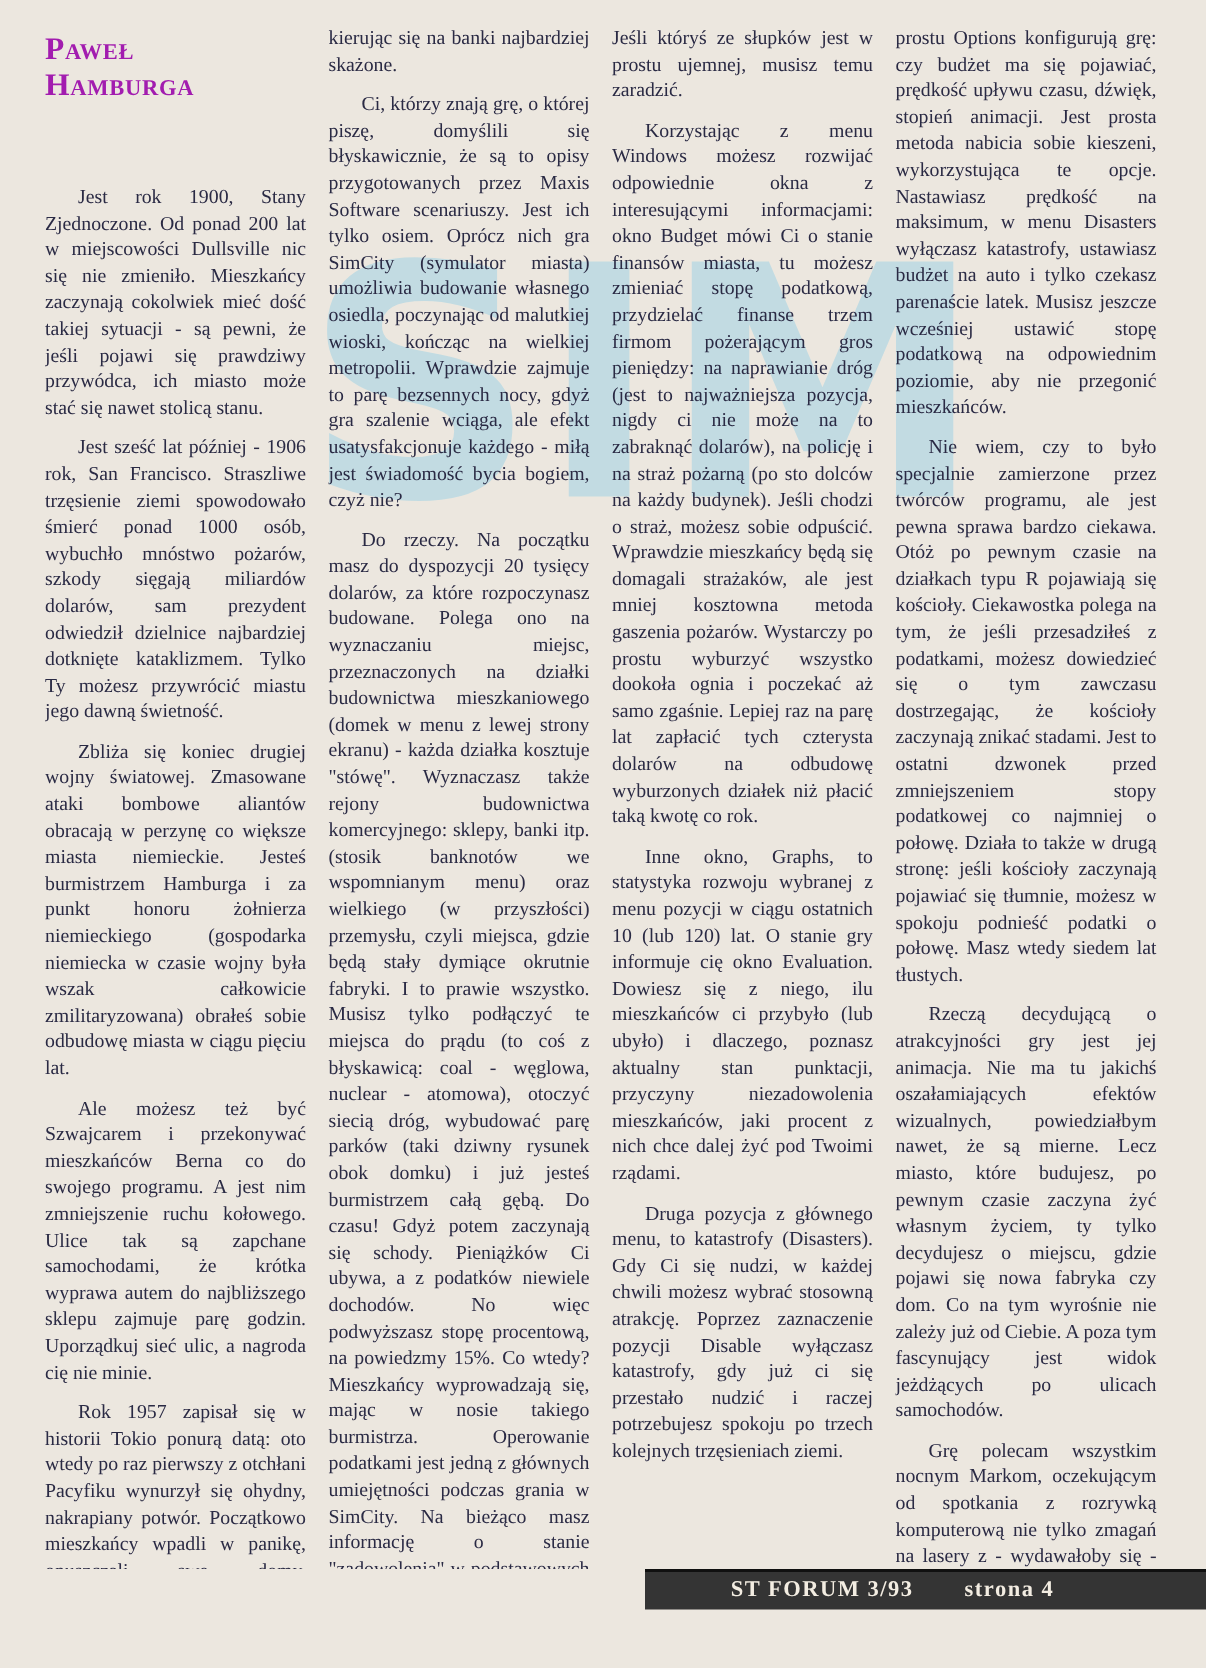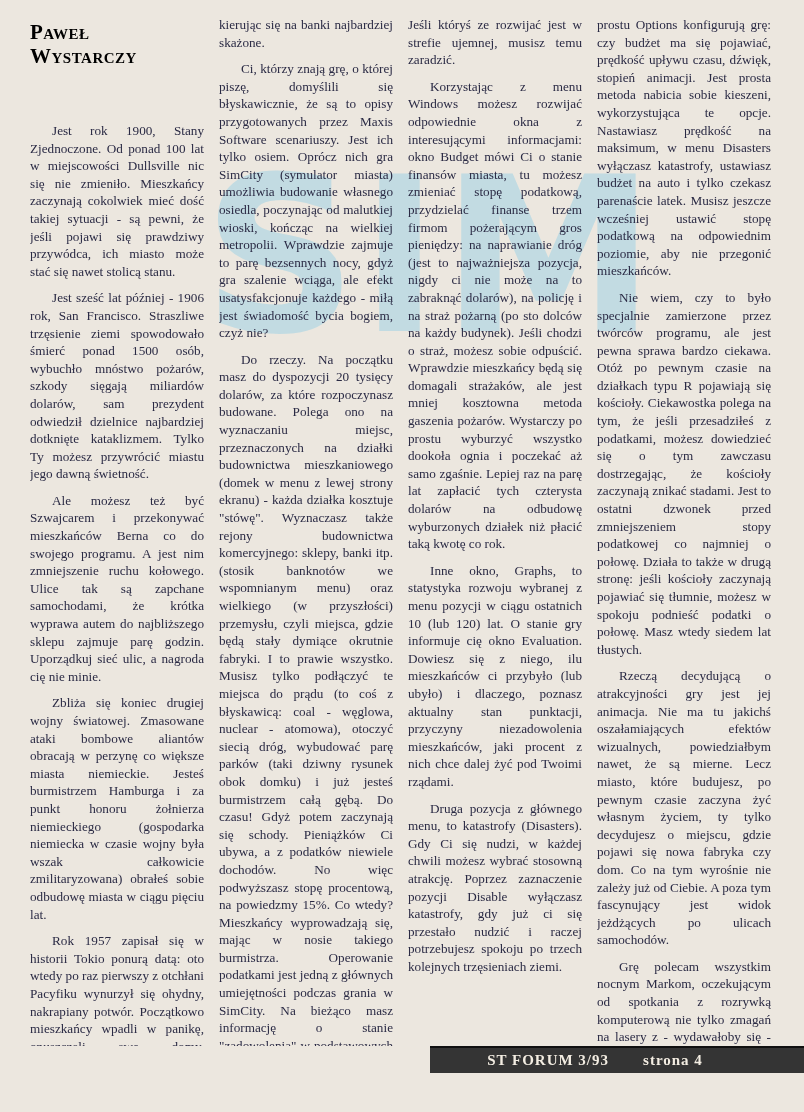--- a/index.html
+++ b/index.html
@@ -34,21 +34,21 @@
     hyphens:auto;-webkit-hyphens:auto;
     height:1030px;overflow:hidden;
   }
   .para{margin:0 0 9px 0;}
   .para.indent{text-indent:22px;}
   .para.cont{text-indent:0;}
   .author{
     margin:4px 0 54px 0;
     font-size:21px;line-height:24px;
     font-weight:bold;font-variant:small-caps;
-    letter-spacing:.5px;color:#000000;
+    letter-spacing:.5px;color:#a21caf;
     text-align:left;
   }
   
   .footer-bar{
     position:absolute;left:430px;right:0;top:1046px;height:27px;
     background:#343434;border-top:2px solid #101010;
     display:flex;align-items:center;justify-content:center;gap:34px;
     z-index:2;
     font-family:"Liberation Serif","DejaVu Serif",serif;
     font-weight:bold;font-size:15px;letter-spacing:1px;
@@ -63,37 +63,37 @@
 
   <div class="watermark">
     <span class="wm1">SIM</span>
   </div>
 
   <div class="content">
 
     <div class="col">
       <div class="author">
         <span>Paweł</span><br>
-        <span>Wystarczy</span>
+        <span>Hamburga</span>
       </div>
-      <p class="para indent">Jest rok 1900, Stany Zjednoczone. Od ponad 100 lat w miejscowości Dullsville nic się nie zmieniło. Mieszkańcy zaczynają cokolwiek mieć dość takiej sytuacji - są pewni, że jeśli pojawi się prawdziwy przywódca, ich miasto może stać się nawet stolicą stanu.</p>
-      <p class="para indent">Jest sześć lat później - 1906 rok, San Francisco. Straszliwe trzęsienie ziemi spowodowało śmierć ponad 1500 osób, wybuchło mnóstwo pożarów, szkody sięgają miliardów dolarów, sam prezydent odwiedził dzielnice najbardziej dotknięte kataklizmem. Tylko Ty możesz przywrócić miastu jego dawną świetność.</p>
+      <p class="para indent">Jest rok 1900, Stany Zjednoczone. Od ponad 200 lat w miejscowości Dullsville nic się nie zmieniło. Mieszkańcy zaczynają cokolwiek mieć dość takiej sytuacji - są pewni, że jeśli pojawi się prawdziwy przywódca, ich miasto może stać się nawet stolicą stanu.</p>
+      <p class="para indent">Jest sześć lat później - 1906 rok, San Francisco. Straszliwe trzęsienie ziemi spowodowało śmierć ponad 1000 osób, wybuchło mnóstwo pożarów, szkody sięgają miliardów dolarów, sam prezydent odwiedził dzielnice najbardziej dotknięte kataklizmem. Tylko Ty możesz przywrócić miastu jego dawną świetność.</p>
+      <p class="para indent">Zbliża się koniec drugiej wojny światowej. Zmasowane ataki bombowe aliantów obracają w perzynę co większe miasta niemieckie. Jesteś burmistrzem Hamburga i za punkt honoru żołnierza niemieckiego (gospodarka niemiecka w czasie wojny była wszak całkowicie zmilitaryzowana) obrałeś sobie odbudowę miasta w ciągu pięciu lat.</p>
       <p class="para indent">Ale możesz też być Szwajcarem i przekonywać mieszkańców Berna co do swojego programu. A jest nim zmniejszenie ruchu kołowego. Ulice tak są zapchane samochodami, że krótka wyprawa autem do najbliższego sklepu zajmuje parę godzin. Uporządkuj sieć ulic, a nagroda cię nie minie.</p>
-      <p class="para indent">Zbliża się koniec drugiej wojny światowej. Zmasowane ataki bombowe aliantów obracają w perzynę co większe miasta niemieckie. Jesteś burmistrzem Hamburga i za punkt honoru żołnierza niemieckiego (gospodarka niemiecka w czasie wojny była wszak całkowicie zmilitaryzowana) obrałeś sobie odbudowę miasta w ciągu pięciu lat.</p>
       <p class="para indent">Rok 1957 zapisał się w historii Tokio ponurą datą: oto wtedy po raz pierwszy z otchłani Pacyfiku wynurzył się ohydny, nakrapiany potwór. Początkowo mieszkańcy wpadli w panikę, opuszczali swe domy, wyjeżdżali na peryferia. Ale naukowcy szybko odgadli przyczynę niechcianych wizyt. Otóż potwór żywi się zanieczyszczeniami, produkowanymi przez przemysł i aby nie umrzeć z głodu, musi co jakiś czas nawiedzać miasto,</p>
     </div>
 
     <div class="col">
       <p class="para cont">kierując się na banki najbardziej skażone.</p>
       <p class="para indent">Ci, którzy znają grę, o której piszę, domyślili się błyskawicznie, że są to opisy przygotowanych przez Maxis Software scenariuszy. Jest ich tylko osiem. Oprócz nich gra SimCity (symulator miasta) umożliwia budowanie własnego osiedla, poczynając od malutkiej wioski, kończąc na wielkiej metropolii. Wprawdzie zajmuje to parę bezsennych nocy, gdyż gra szalenie wciąga, ale efekt usatysfakcjonuje każdego - miłą jest świadomość bycia bogiem, czyż nie?</p>
       <p class="para indent">Do rzeczy. Na początku masz do dyspozycji 20 tysięcy dolarów, za które rozpoczynasz budowane. Polega ono na wyznaczaniu miejsc, przeznaczonych na działki budownictwa mieszkaniowego (domek w menu z lewej strony ekranu) - każda działka kosztuje "stówę". Wyznaczasz także rejony budownictwa komercyjnego: sklepy, banki itp. (stosik banknotów we wspomnianym menu) oraz wielkiego (w przyszłości) przemysłu, czyli miejsca, gdzie będą stały dymiące okrutnie fabryki. I to prawie wszystko. Musisz tylko podłączyć te miejsca do prądu (to coś z błyskawicą: coal - węglowa, nuclear - atomowa), otoczyć siecią dróg, wybudować parę parków (taki dziwny rysunek obok domku) i już jesteś burmistrzem całą gębą. Do czasu! Gdyż potem zaczynają się schody. Pieniążków Ci ubywa, a z podatków niewiele dochodów. No więc podwyższasz stopę procentową, na powiedzmy 15%. Co wtedy? Mieszkańcy wyprowadzają się, mając w nosie takiego burmistrza. Operowanie podatkami jest jedną z głównych umiejętności podczas grania w SimCity. Na bieżąco masz informację o stanie "zadowolenia" w podstawowych działach gospodarki miasta. Na lewym marginesie ekranu znajduje się wykres słupkowy - każdy z trzech słupków opatrzony jest odpowiednią literką (R - zadowolenie mieszkańców, C - stopień inwestycji w rejonach komercji, I - rozwój przemysłu).</p>
     </div>
 
     <div class="col">
-      <p class="para cont">Jeśli któryś ze rozwijać jest w strefie ujemnej, musisz temu zaradzić.</p>
+      <p class="para cont">Jeśli któryś ze słupków jest w prostu ujemnej, musisz temu zaradzić.</p>
       <p class="para indent">Korzystając z menu Windows możesz rozwijać odpowiednie okna z interesującymi informacjami: okno Budget mówi Ci o stanie finansów miasta, tu możesz zmieniać stopę podatkową, przydzielać finanse trzem firmom pożerającym gros pieniędzy: na naprawianie dróg (jest to najważniejsza pozycja, nigdy ci nie może na to zabraknąć dolarów), na policję i na straż pożarną (po sto dolców na każdy budynek). Jeśli chodzi o straż, możesz sobie odpuścić. Wprawdzie mieszkańcy będą się domagali strażaków, ale jest mniej kosztowna metoda gaszenia pożarów. Wystarczy po prostu wyburzyć wszystko dookoła ognia i poczekać aż samo zgaśnie. Lepiej raz na parę lat zapłacić tych czterysta dolarów na odbudowę wyburzonych działek niż płacić taką kwotę co rok.</p>
       <p class="para indent">Inne okno, Graphs, to statystyka rozwoju wybranej z menu pozycji w ciągu ostatnich 10 (lub 120) lat. O stanie gry informuje cię okno Evaluation. Dowiesz się z niego, ilu mieszkańców ci przybyło (lub ubyło) i dlaczego, poznasz aktualny stan punktacji, przyczyny niezadowolenia mieszkańców, jaki procent z nich chce dalej żyć pod Twoimi rządami.</p>
       <p class="para indent">Druga pozycja z głównego menu, to katastrofy (Disasters). Gdy Ci się nudzi, w każdej chwili możesz wybrać stosowną atrakcję. Poprzez zaznaczenie pozycji Disable wyłączasz katastrofy, gdy już ci się przestało nudzić i raczej potrzebujesz spokoju po trzech kolejnych trzęsieniach ziemi.</p>
 
     </div>
 
     <div class="col">
       <p class="para cont">prostu Options konfigurują grę: czy budżet ma się pojawiać, prędkość upływu czasu, dźwięk, stopień animacji. Jest prosta metoda nabicia sobie kieszeni, wykorzystująca te opcje. Nastawiasz prędkość na maksimum, w menu Disasters wyłączasz katastrofy, ustawiasz budżet na auto i tylko czekasz parenaście latek. Musisz jeszcze wcześniej ustawić stopę podatkową na odpowiednim poziomie, aby nie przegonić mieszkańców.</p>
       <p class="para indent">Nie wiem, czy to było specjalnie zamierzone przez twórców programu, ale jest pewna sprawa bardzo ciekawa. Otóż po pewnym czasie na działkach typu R pojawiają się kościoły. Ciekawostka polega na tym, że jeśli przesadziłeś z podatkami, możesz dowiedzieć się o tym zawczasu dostrzegając, że kościoły zaczynają znikać stadami. Jest to ostatni dzwonek przed zmniejszeniem stopy podatkowej co najmniej o połowę. Działa to także w drugą stronę: jeśli kościoły zaczynają pojawiać się tłumnie, możesz w spokoju podnieść podatki o połowę. Masz wtedy siedem lat tłustych.</p>
       <p class="para indent">Rzeczą decydującą o atrakcyjności gry jest jej animacja. Nie ma tu jakichś oszałamiających efektów wizualnych, powiedziałbym nawet, że są mierne. Lecz miasto, które budujesz, po pewnym czasie zaczyna żyć własnym życiem, ty tylko decydujesz o miejscu, gdzie pojawi się nowa fabryka czy dom. Co na tym wyrośnie nie zależy już od Ciebie. A poza tym fascynujący jest widok jeżdżących po ulicach samochodów.</p>

